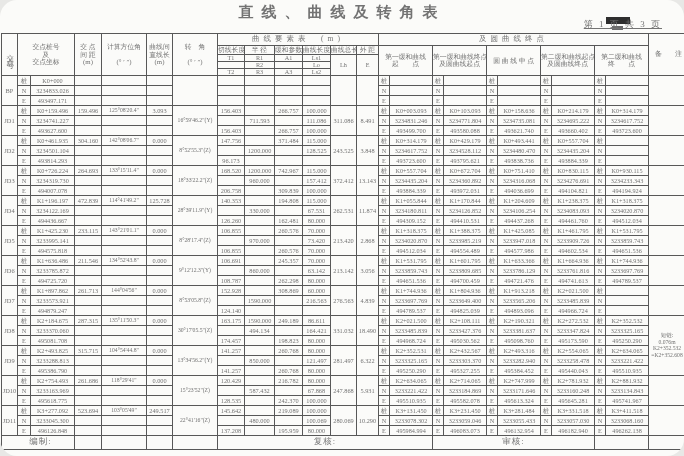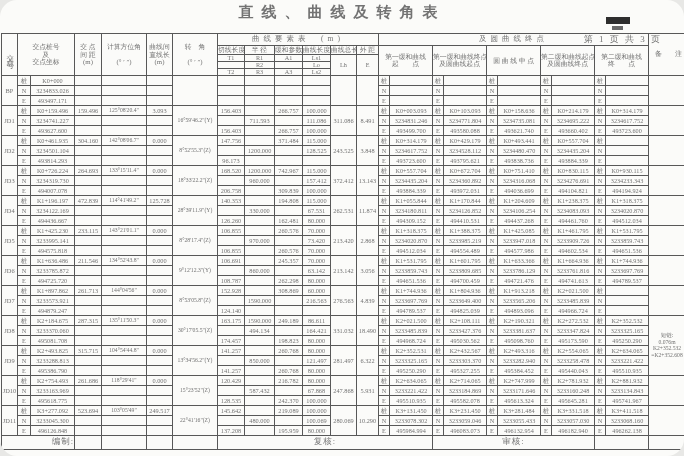--- a/index.html
+++ b/index.html
@@ -1,39 +1,39 @@
 <!DOCTYPE html>
 <html><head>
 <meta charset="utf-8">
 <style>
   html,body{margin:0;padding:0;background:#e8e8e6;}
   .page{position:relative;width:684px;height:456px;background:#fbfbf9;overflow:hidden;
         font-family:"Liberation Serif","DejaVu Serif",serif;color:#737373;border-radius:17px;}
   .title{position:absolute;top:3px;left:0;right:0;text-align:center;
          font-size:15px;font-weight:bold;letter-spacing:8px;}
-  .pageinfo{position:absolute;top:33px;right:22px;font-size:9px;letter-spacing:2px;}
+  .pageinfo{position:absolute;top:18px;right:22px;font-size:9px;letter-spacing:2px;text-decoration:underline;}
   .ink1{position:absolute;left:606px;top:17px;width:24px;height:7px;background:#2e2e2e;}
   .ink2{position:absolute;left:612px;top:26px;width:11px;height:4px;background:#6a6a6a;}
   table{position:absolute;left:1px;top:33px;width:682px;border-collapse:collapse;table-layout:fixed;}
   th,td{border:1px solid #585858;padding:0;text-align:center;vertical-align:middle;
         font-weight:normal;overflow:hidden;white-space:nowrap;}
   thead th{font-size:6.8px;line-height:1.15;}
   thead .grp{height:11px;font-size:7.5px;letter-spacing:4px;}
   thead .h3 th{height:6px;font-size:6.2px;line-height:6px;}
   .vert{writing-mode:vertical-rl;text-orientation:upright;display:inline-block;
         font-size:7.5px;letter-spacing:4px;}
   .remh{font-size:7px;letter-spacing:3px;text-align:right;}
   tbody td{font-size:6.3px;height:9px;line-height:9px;}
   td.lbl{font-size:6.4px;}
   td.val{font-size:6.2px;}
   td.jd{font-size:6.4px;}
   td.sm{font-size:5.7px;}
   td.rem{font-size:5.6px;white-space:pre-line;line-height:1.2;}
   tfoot td{font-size:8.5px;height:13px;letter-spacing:1px;}
-  tfoot td.ftl{text-align:right;padding-left:5px;}
+  tfoot td.ftl{text-align:center;padding-left:5px;}
 </style>
 </head>
 <body>
 
 <div class="page">
   <div class="title">直线、曲线及转角表</div>
   <div class="ink1"></div>
   <div class="ink2"></div>
   <div class="pageinfo">第 1 页  共 3 页</div>
 

